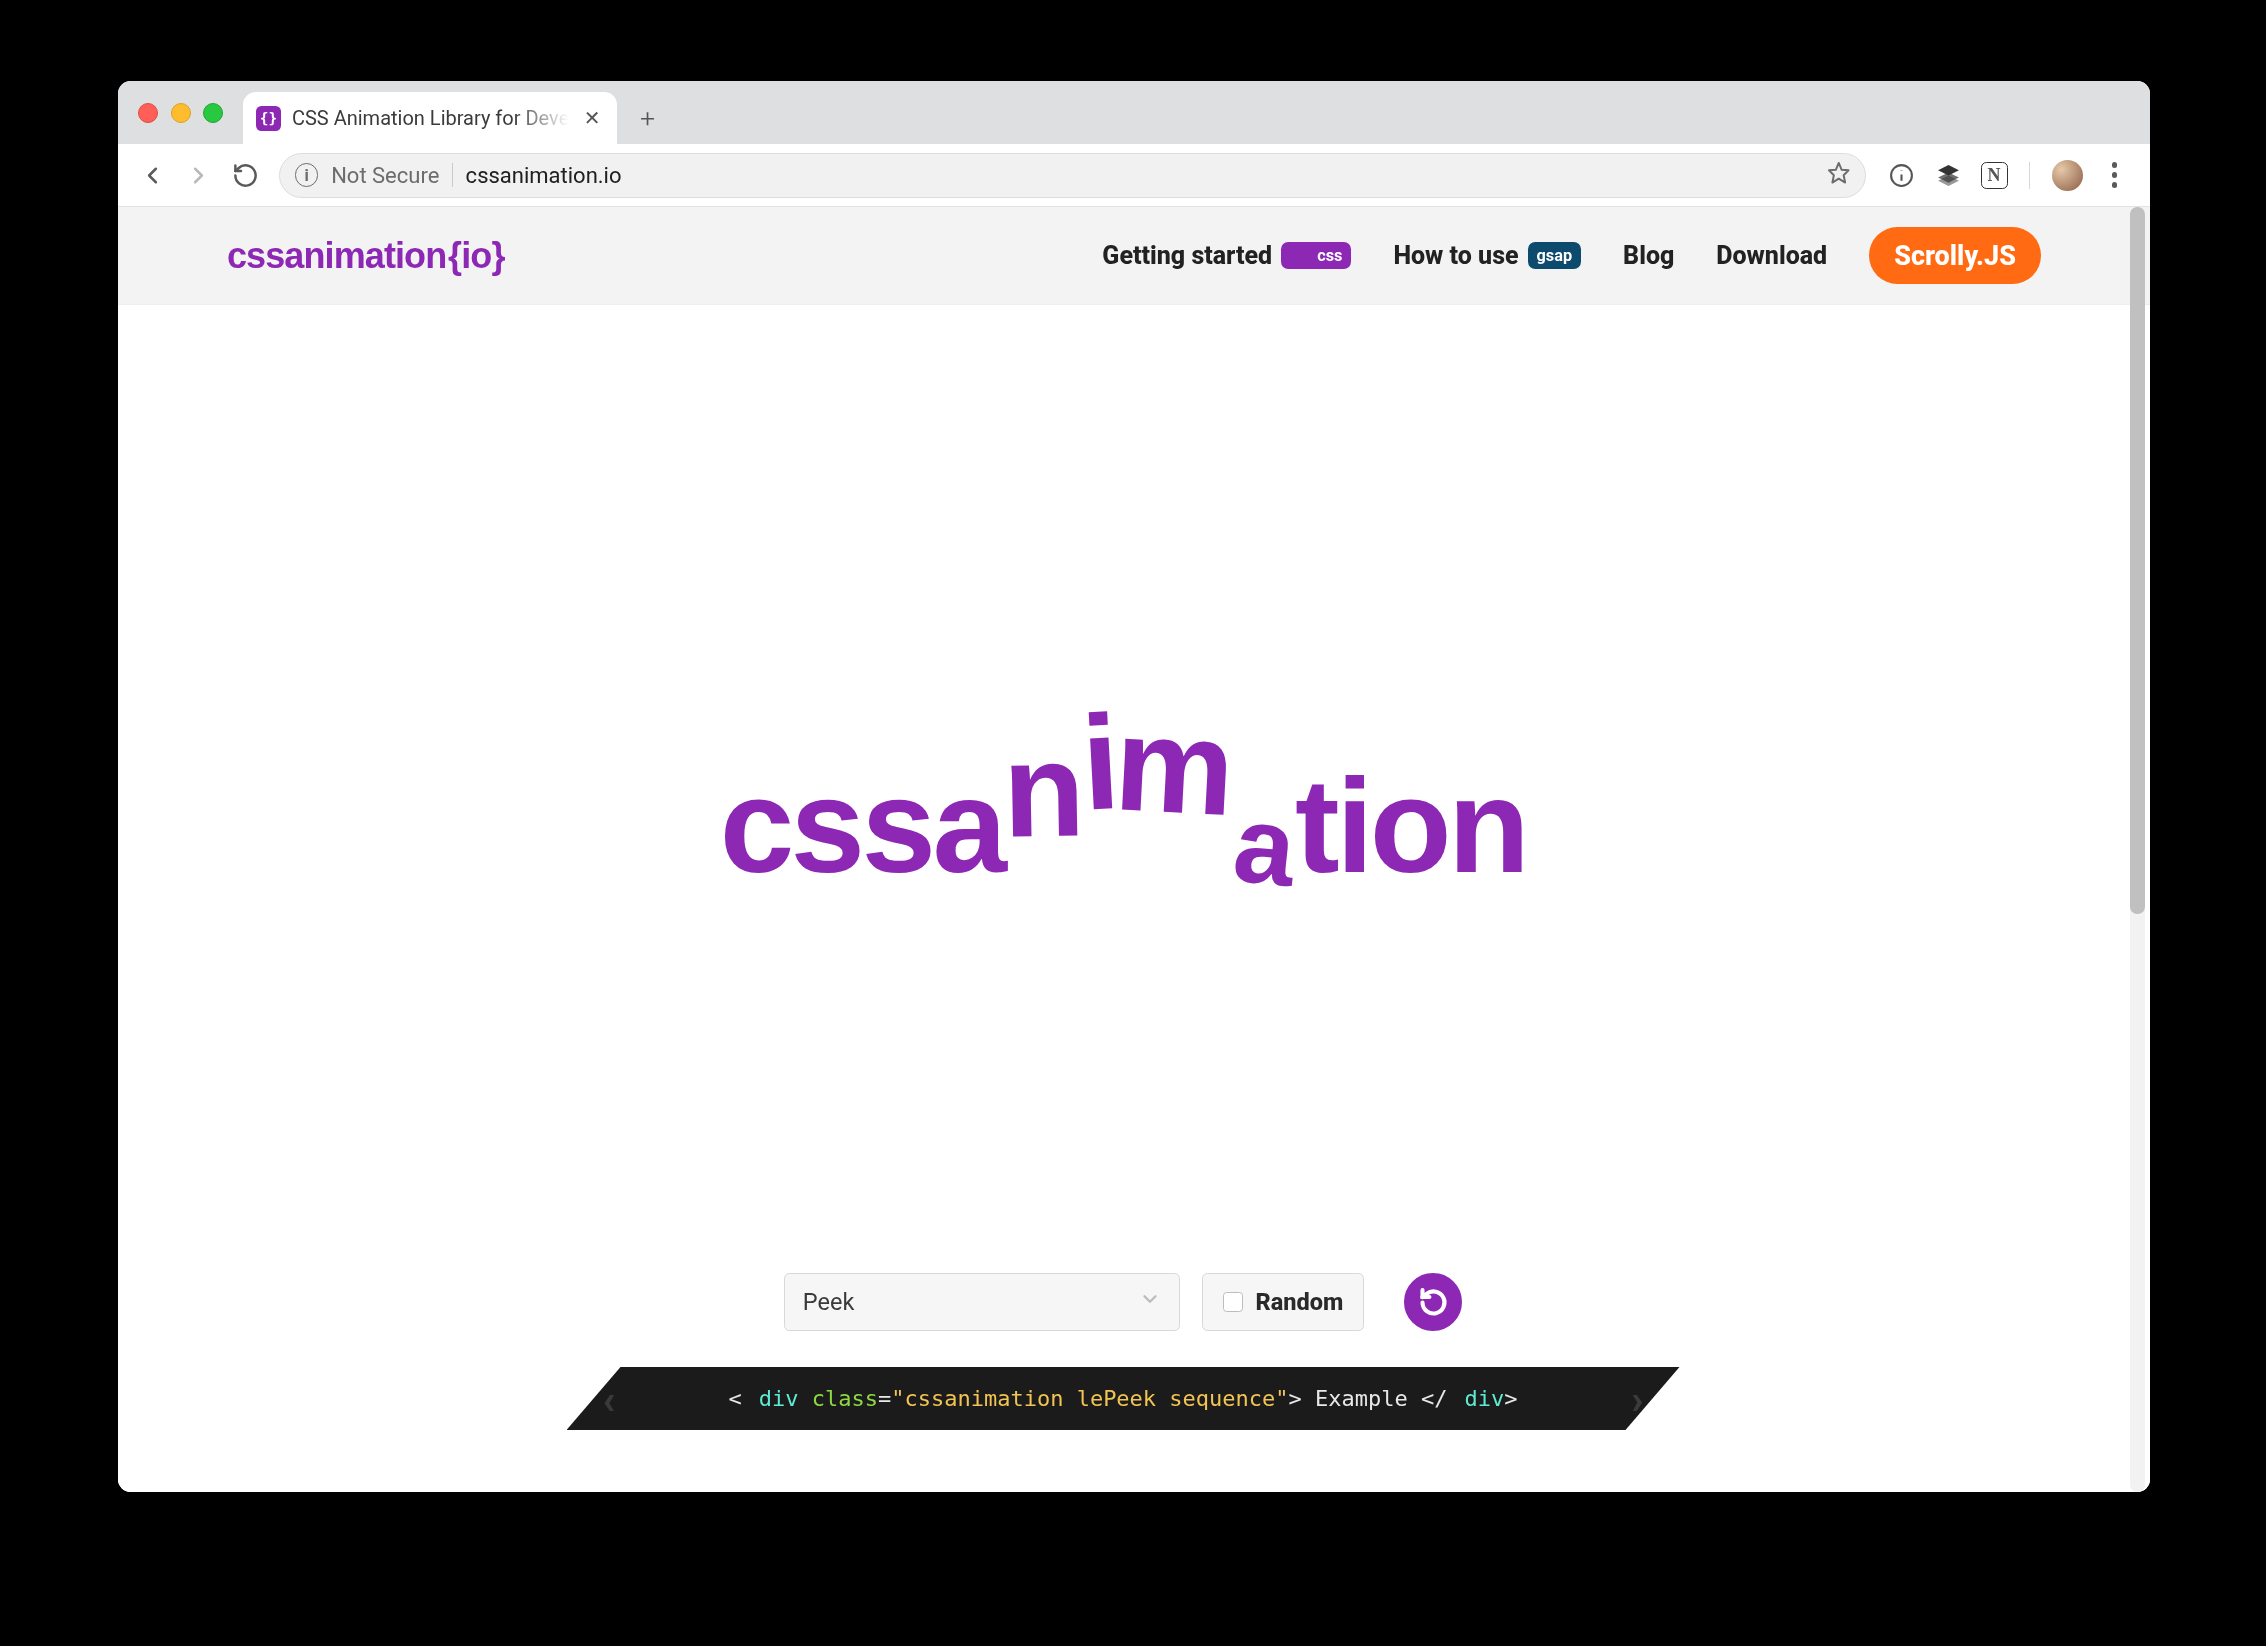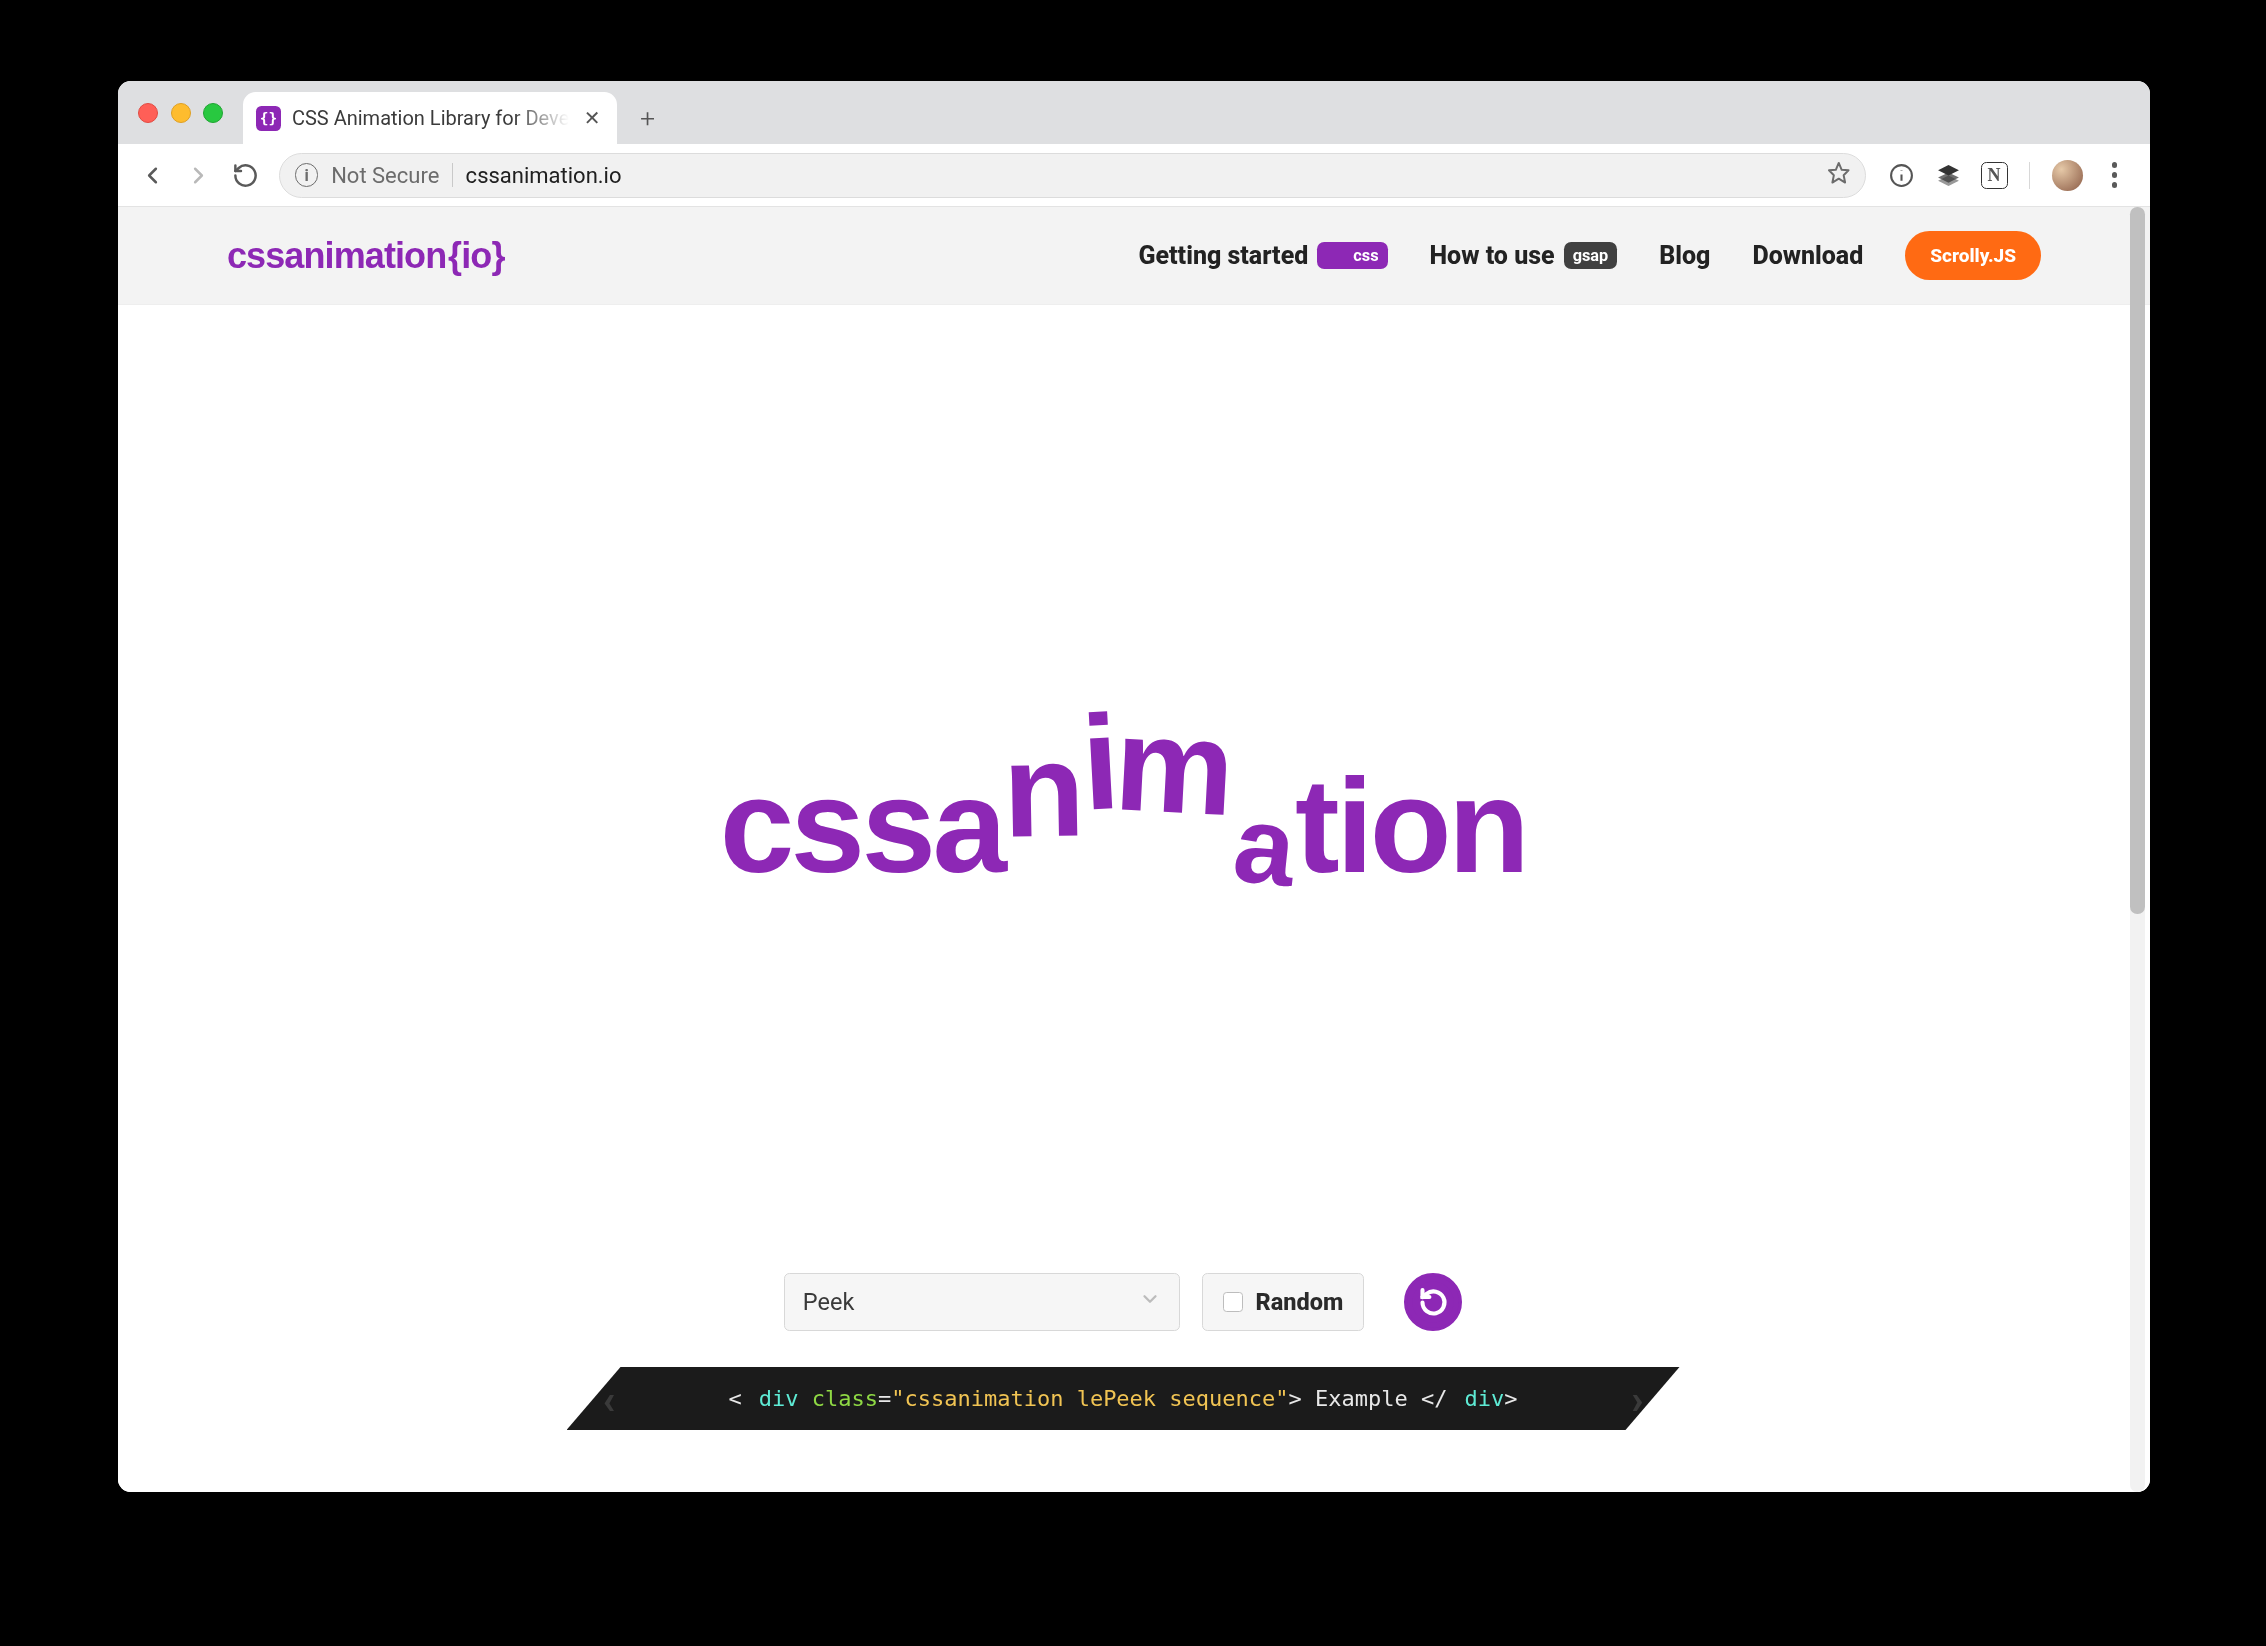--- a/index.html
+++ b/index.html
@@ -177,26 +177,26 @@
     font-size: 36px;
     color:#8d28b5;
     letter-spacing:-0.9px;
     display:flex; align-items:center; gap:1.8px;
   }
   .logo .brace { color:#8d28b5; font-weight:700;}
   .navlinks { display:flex; align-items:center; gap:42px;}
   .navlink { font-size:25px; font-weight:800; color:#222; cursor:pointer; display:flex; align-items:center; gap:9px;justify-content:flex-end;}
   .badge { font-size:16.3px; font-weight:700; color:#fff; padding:3.6px 9px; border-radius:7.2px; text-transform:lowercase;}
   .badge.css { background:#8d28b5;padding-left:36px;}
-  .badge.gsap{ background:#404040;}
+  .badge.gsap{ background:#0c4a6e;}
   .pill {
     background:#ff6a13;
     color:#fff;
     font-weight:800;
-    font-size:19px;
+    font-size:27px;
     padding:12.7px 25px;
     border-radius:36px;
     cursor:pointer;
   }
 
   
   .hero {
     position:absolute;
     top:98px; left:0; right:22px;
     bottom:0;

